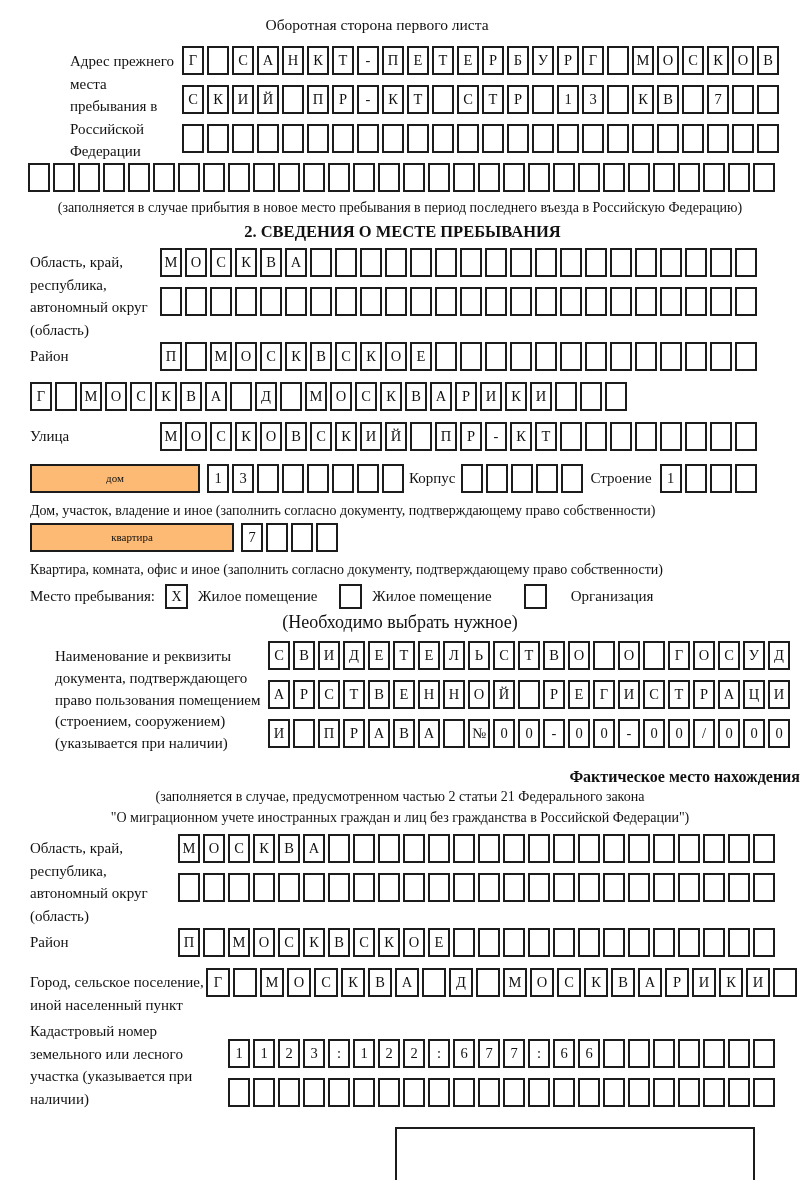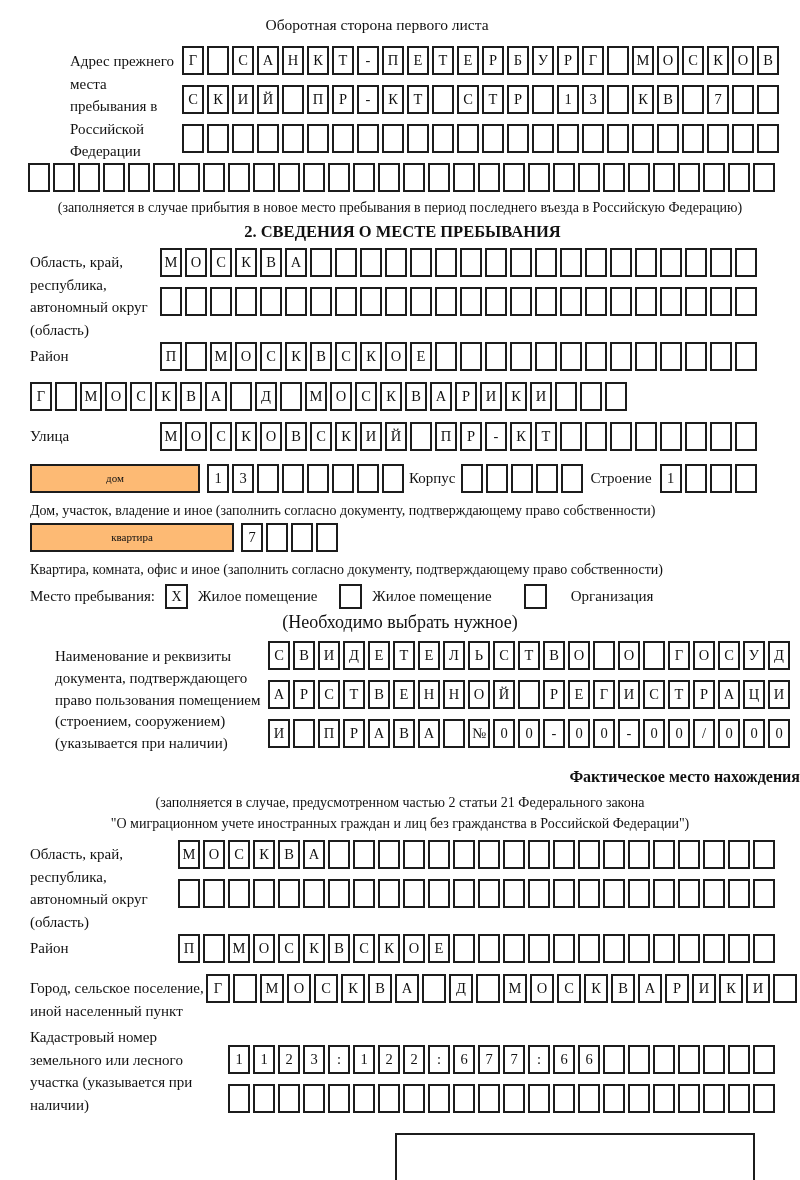--- a/index.html
+++ b/index.html
@@ -48,21 +48,21 @@
     display:inline-block; width:19px; height:21px; border:2px solid #1c1c1c;
     text-align:center; line-height:21px; font-size:14px; margin:0 10px;
   }
   .choose-note { text-align:center; font-size:18px; margin-top:3px; }
 
   .doc-block { margin:8px 0 0 55px; display:flex; align-items:center; }
   .doc-block .flabel { width:208px; line-height:1.45; padding-top:2px; }
   .doc-rows { margin-left:5px; }
 
   .fact-title { text-align:right; font-weight:bold; font-size:16px; margin-top:10px; }
-  .fact-note { text-align:center; font-size:14px; line-height:1.5; margin-top:6px; }
+  .fact-note { text-align:center; font-size:14px; line-height:1.5; }
 
   .fact { margin-left:30px; }
   .fact .flabel { width:148px; padding-top:3px; }
   .fact .flabel.wlbl { width:198px; }
   .factrow { margin-top:1px; }
 
   .stamp-wrap { margin:10px 0 0 0; }
   .stamp-box {
     margin-left:395px; width:356px; height:176px; border:2px solid #1c1c1c; background:#fff;
   }

